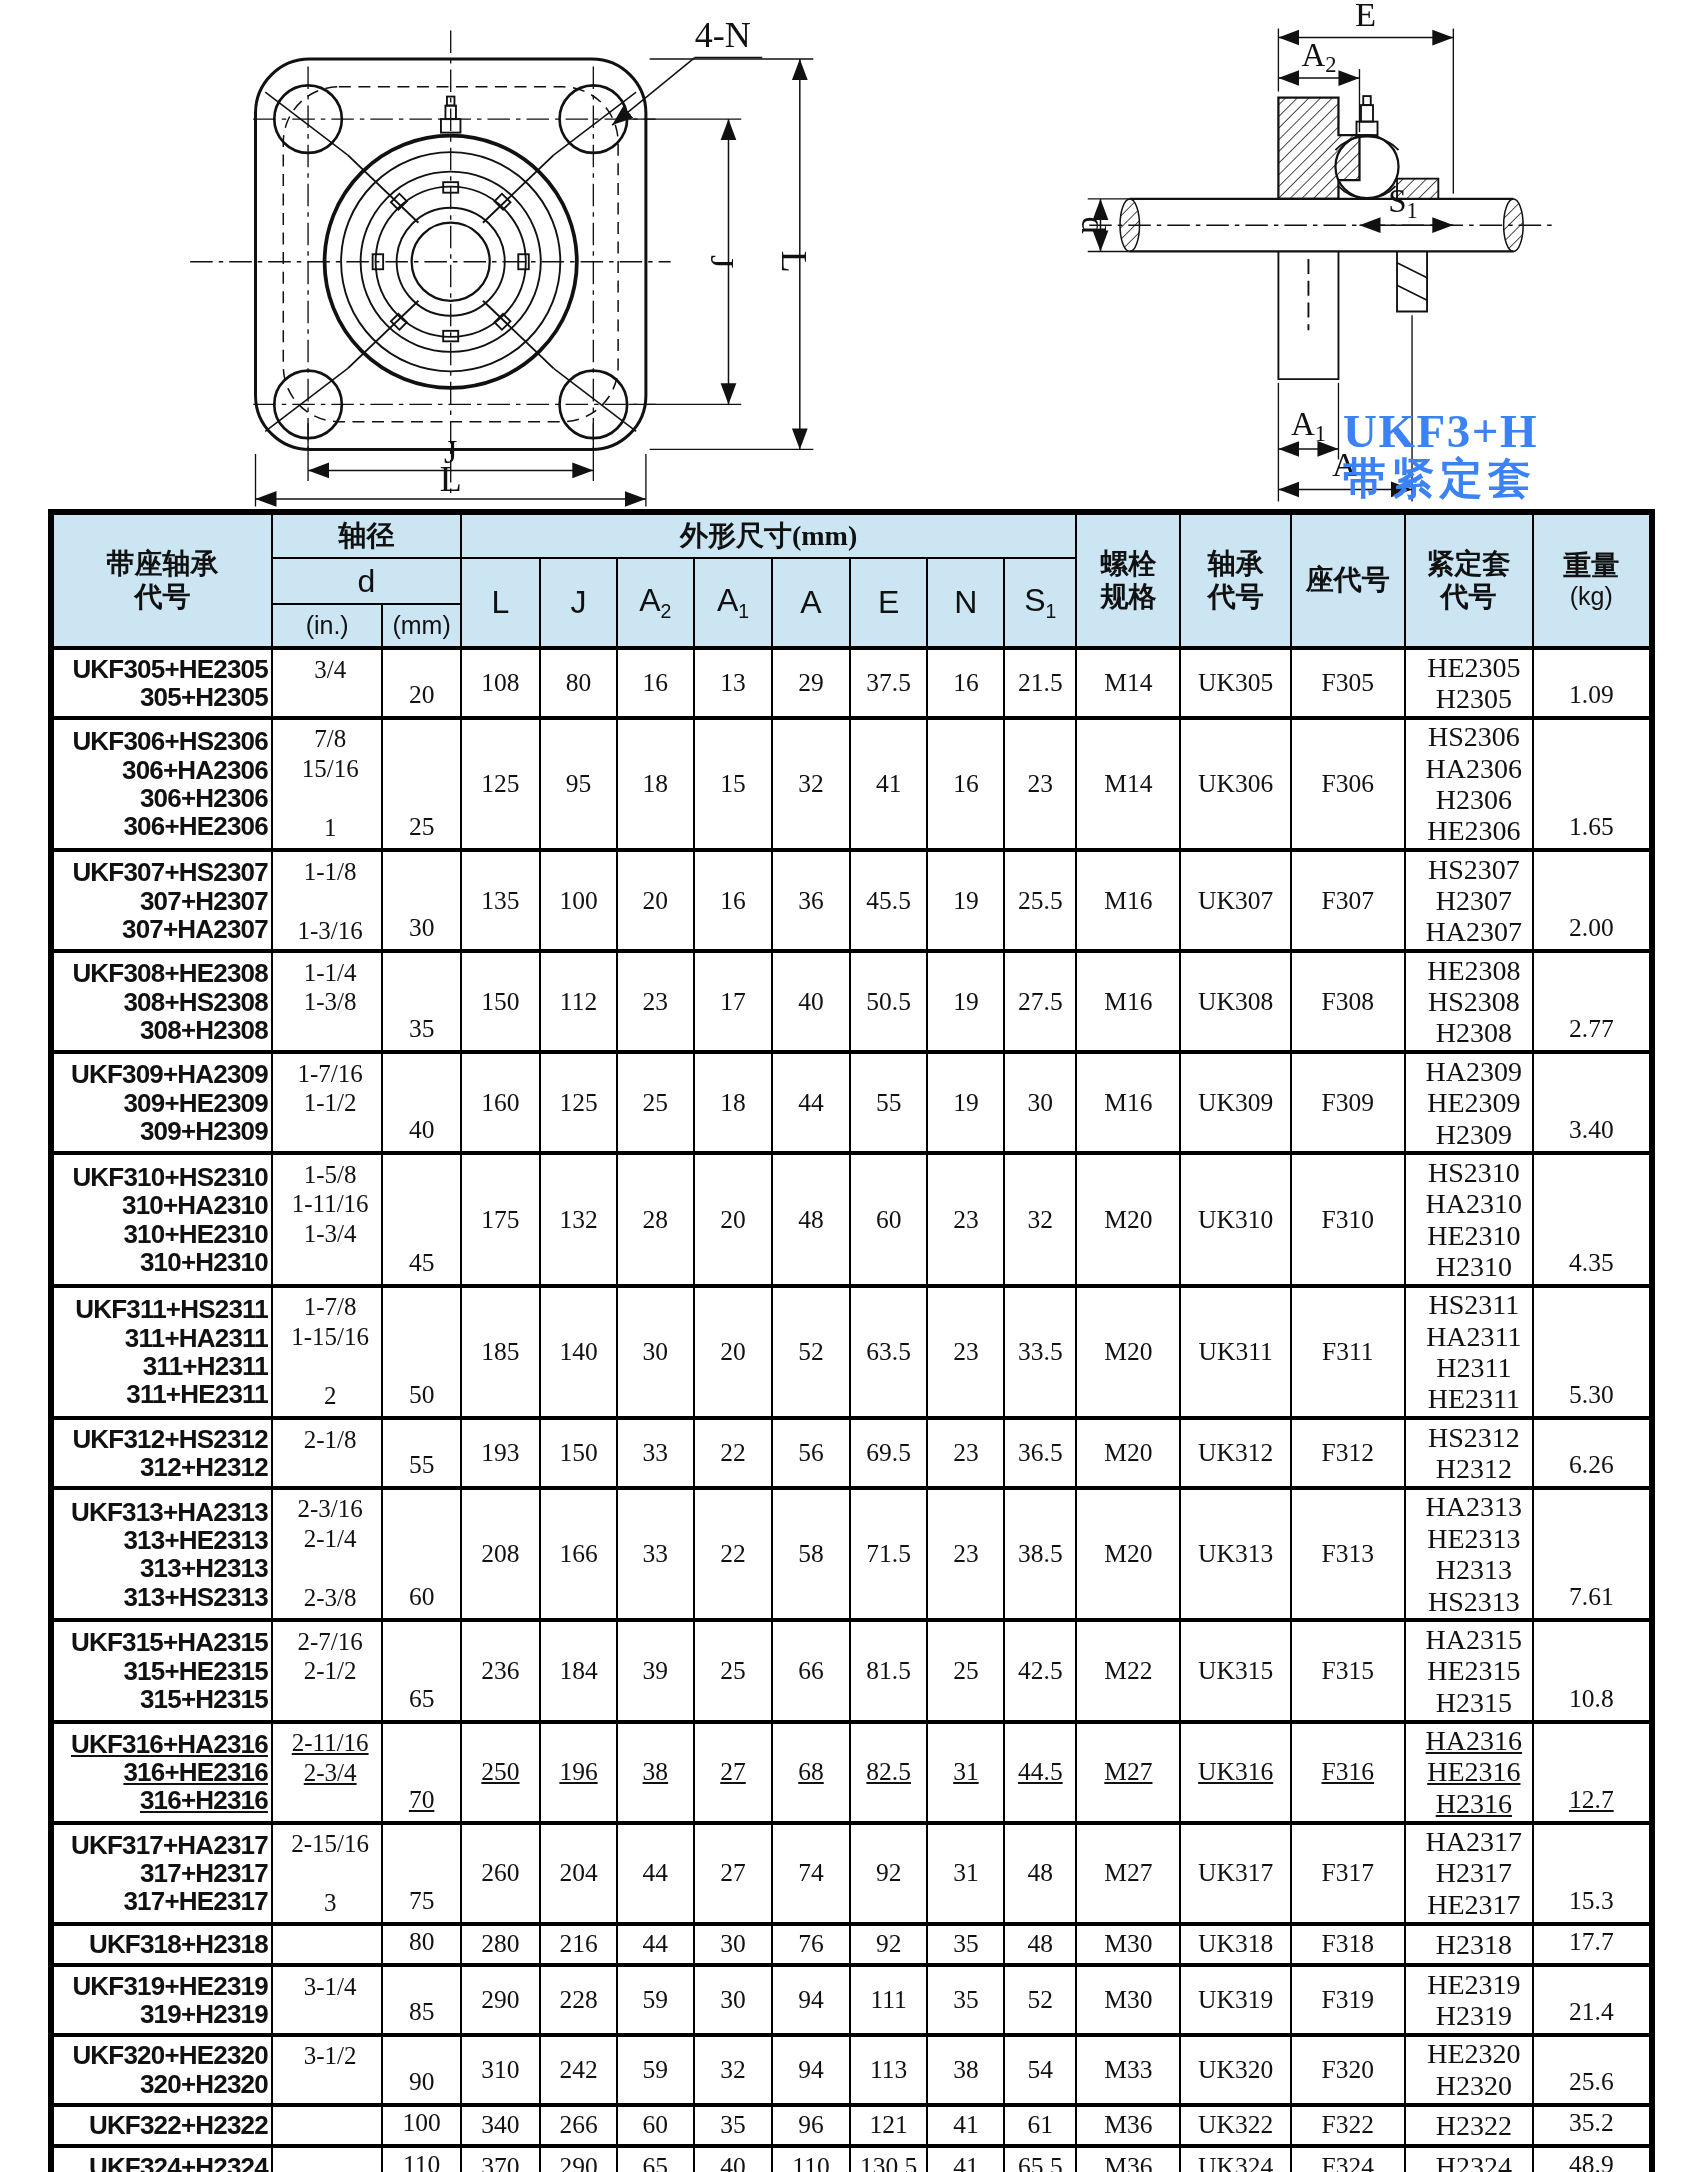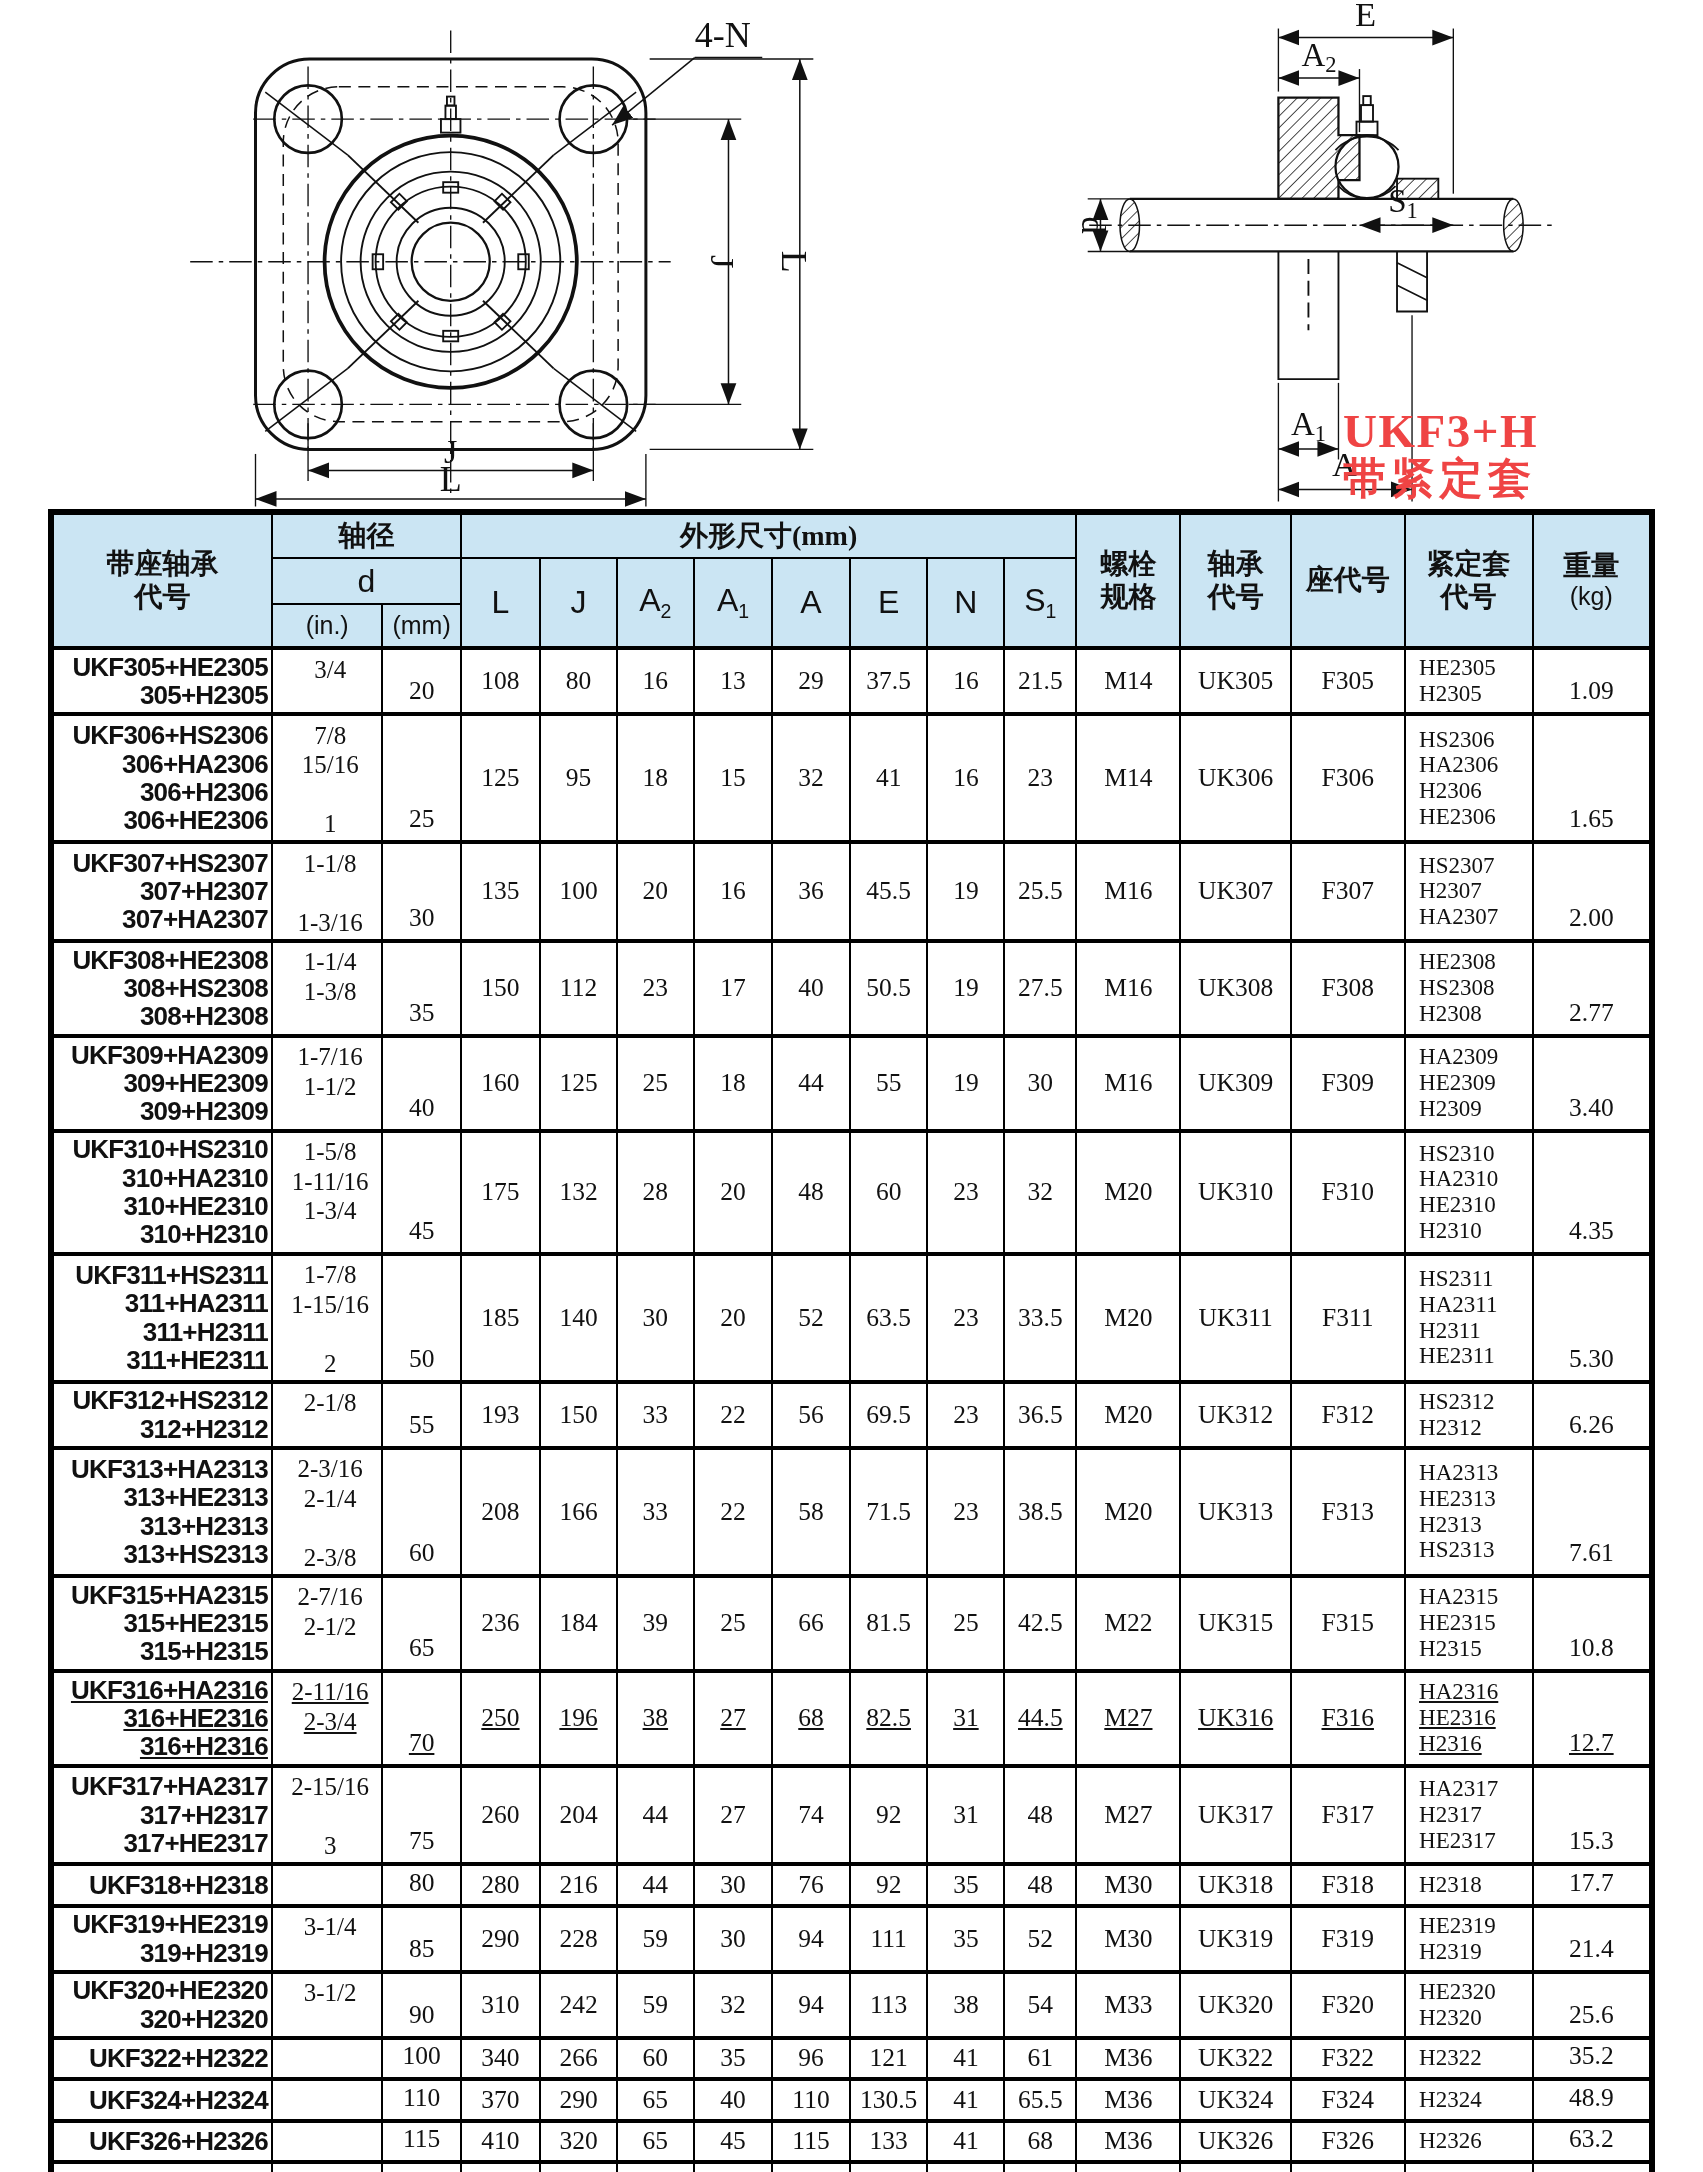--- a/index.html
+++ b/index.html
@@ -19,26 +19,26 @@
   .cn{font-size:28px;font-family:"Liberation Serif",serif;}
   .lat{font-family:"Liberation Sans",sans-serif;font-size:32px;font-weight:normal;}
   .unit{font-family:"Liberation Sans",sans-serif;font-size:25px;font-weight:normal;}
   thead th sub{font-size:19.5px;}
   tbody td{border-top-width:4.5px;vertical-align:middle;padding:1.5px 3px;}
   td.code{font-family:"Liberation Sans",sans-serif;font-weight:bold;font-size:26px;letter-spacing:-0.8px;text-align:right;padding-left:6px;line-height:1.09;}
   td.code .ind{padding-left:50px;}
   td.inch{font-size:25px;text-align:center;padding-left:9px;vertical-align:top;line-height:1.18;padding-top:4.5px;}
   td.num{font-size:25.5px;text-align:center;}
   td.mmcol,td.wt{vertical-align:bottom;padding-bottom:6px;}
-  td.sleeve{font-size:23px;text-align:left;padding-left:13.5px;line-height:1.12;}
+  td.sleeve{font-size:28px;text-align:center;padding-left:13.5px;line-height:1.12;}
 
   
   #front-view{left:169px;top:13.5px;width:661px;height:494px;}
   #side-view{left:1044px;top:0px;width:661px;height:509px;}
-  #model-label{left:1343px;top:407px;width:270px;color:#ef4444;font-weight:bold;text-align:left;line-height:1.05;}
+  #model-label{left:1343px;top:407px;width:270px;color:#3b82f6;font-weight:bold;text-align:left;line-height:1.05;}
   #model-label .l1{font-size:47px;letter-spacing:1.5px;font-family:"Liberation Serif",serif;}
   #model-label .l2{font-size:43px;letter-spacing:5.3px;font-family:"Liberation Serif",serif;}
 </style>
 </head>
 <body>
 
 <svg id="front-view" class="abs" viewBox="0 0 880 658" fill="none" stroke="#111">
   <defs>
     <marker id="ar" viewBox="0 0 12 12" refX="12" refY="6" markerWidth="14" markerHeight="14" orient="auto-start-reverse">
       <path d="M12 6 L0 1.5 L0 10.5 Z" fill="#111" stroke="none"></path>

